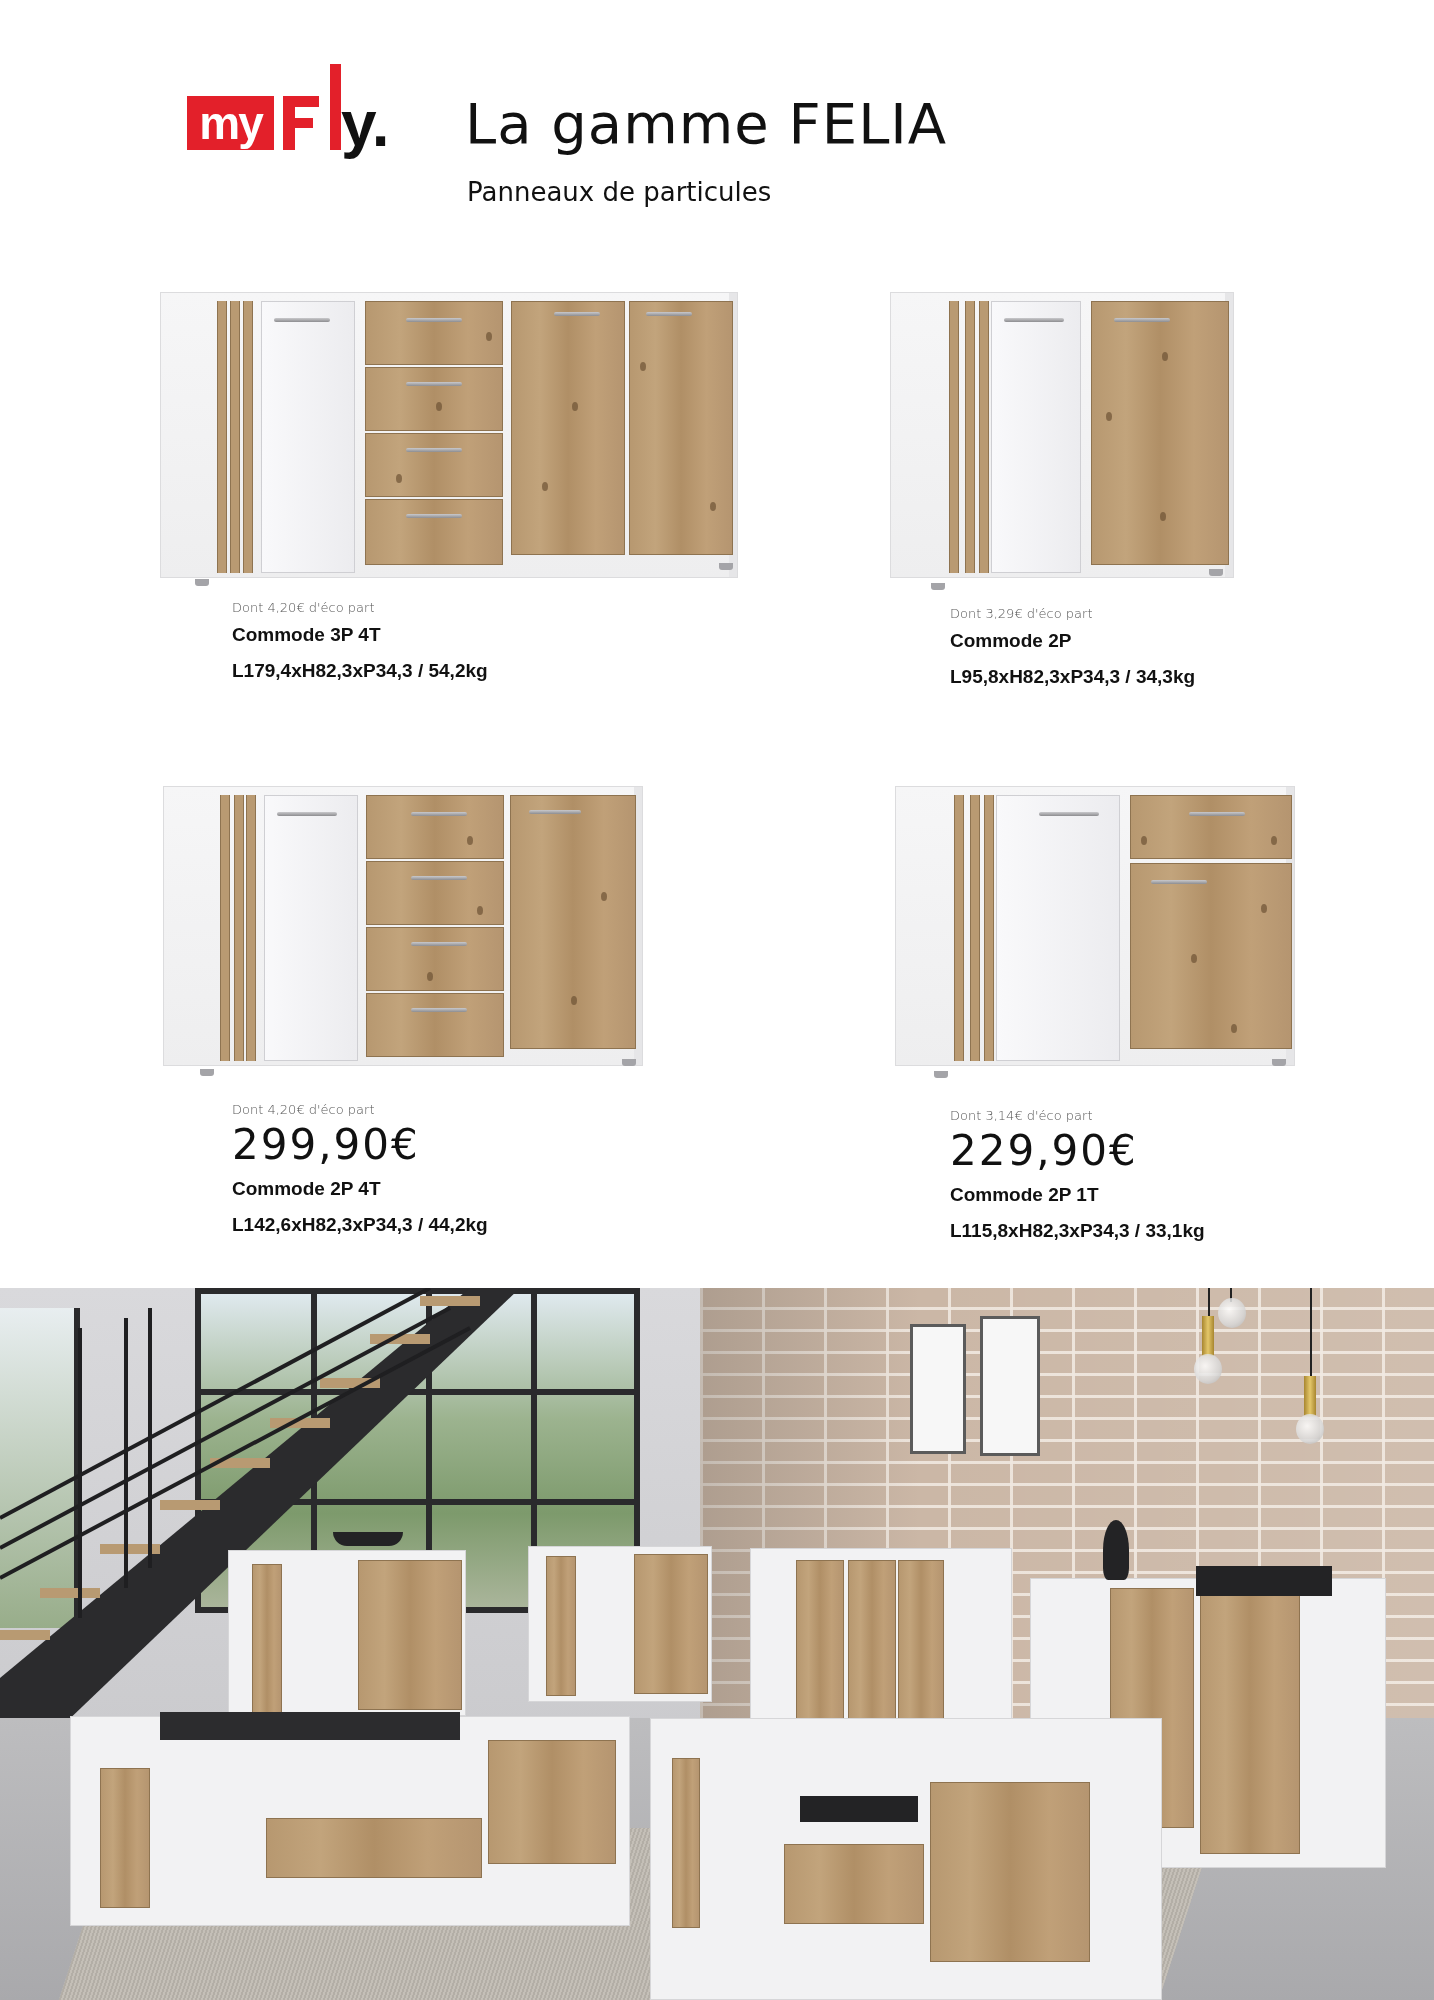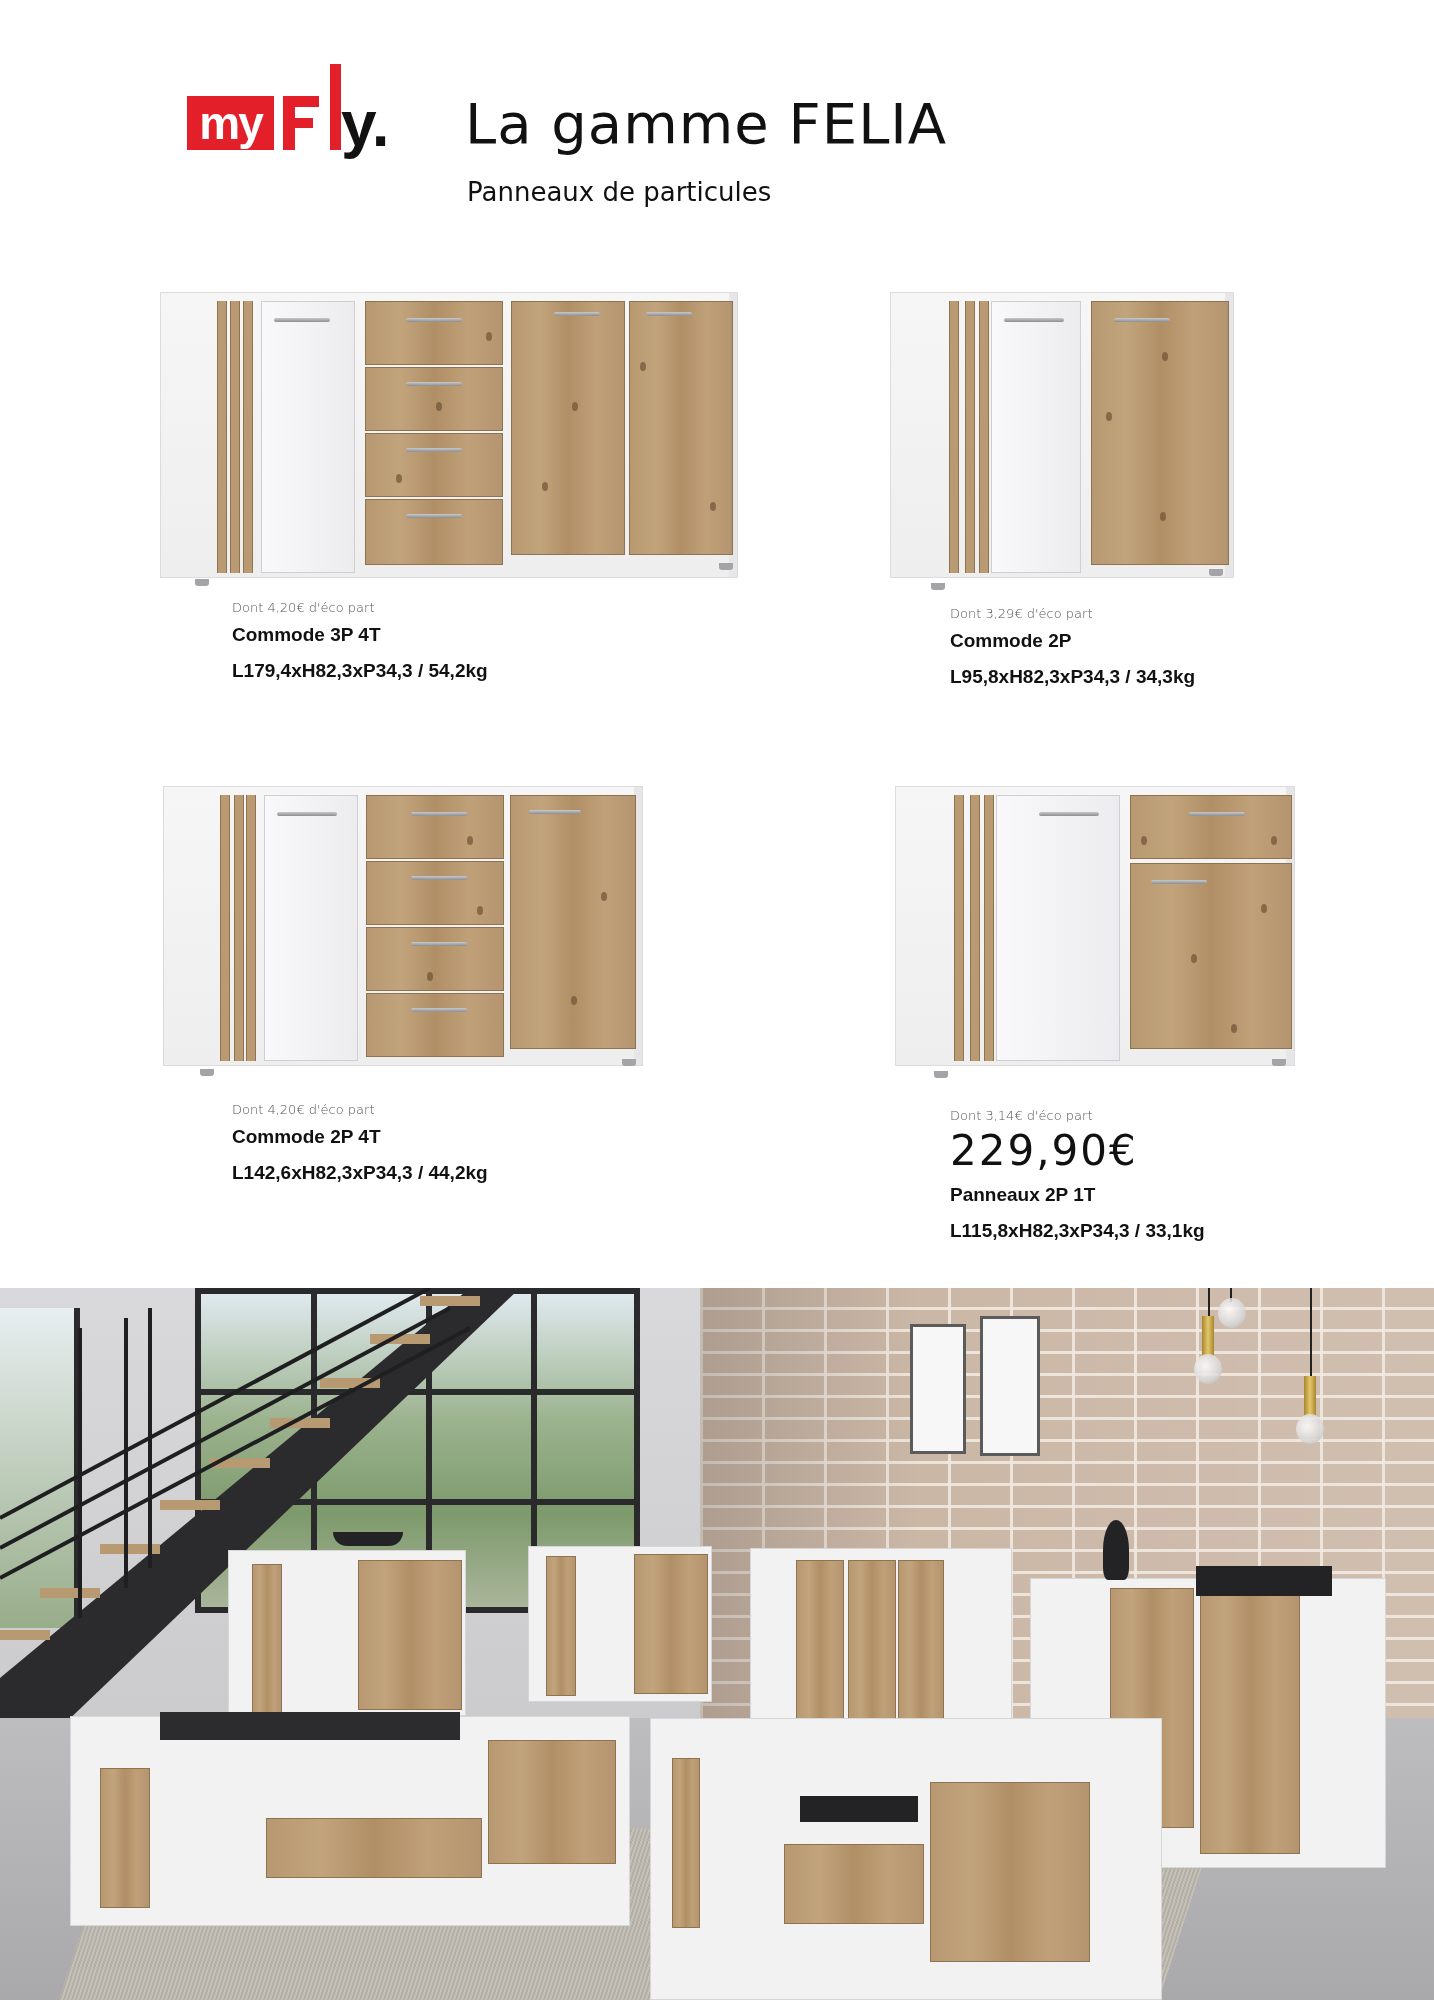--- a/index.html
+++ b/index.html
@@ -178,20 +178,21 @@
       <div class="handle" style="left:18px; top:14px; width:52px;"></div>
       <div class="knot" style="left:90px;top:96px;"></div>
       <div class="knot" style="left:60px;top:200px;"></div>
     </div>
   <div class="foot" style="left:36px; top:282px;"></div>
   <div class="foot" style="left:458px; top:272px;"></div>
 </div>
 
 <div class="product" style="left:232px; top:1102px;">
   <div class="eco">Dont 4,20€ d'éco part</div>
+  <div class="price">299,90€</div>
   <div class="pname">Commode 2P 4T</div>
   <div class="pdims">L142,6xH82,3xP34,3 / 44,2kg</div>
 </div>
 
 <div class="cabinet" style="left:895px; top:786px; width:400px; height:280px;">
   <div class="panel" style="left:58px; top:8px; width:40px; height:266px;">
     <div class="strip" style="left:0;"></div>
       <div class="strip" style="left:16px;"></div>
       <div class="strip" style="left:30px;"></div>
   </div>
@@ -209,21 +210,21 @@
       <div class="knot" style="left:60px;top:90px;"></div>
       <div class="knot" style="left:100px;top:160px;"></div>
     </div>
   <div class="foot" style="left:38px; top:284px;"></div>
   <div class="foot" style="left:376px; top:272px;"></div>
 </div>
 
 <div class="product" style="left:950px; top:1108px;">
   <div class="eco">Dont 3,14€ d'éco part</div>
   <div class="price">229,90€</div>
-  <div class="pname">Panneaux 2P 1T</div>
+  <div class="pname">Commode 2P 1T</div>
   <div class="pdims">L115,8xH82,3xP34,3 / 33,1kg</div>
 </div>
 
 <div class="photo">
   <div class="left-wall"></div>
   <div class="left-window"></div>
   <div class="window">
     <div class="mullion-v" style="left:110px;"></div>
     <div class="mullion-v" style="left:225px;"></div>
     <div class="mullion-v" style="left:330px;"></div>

